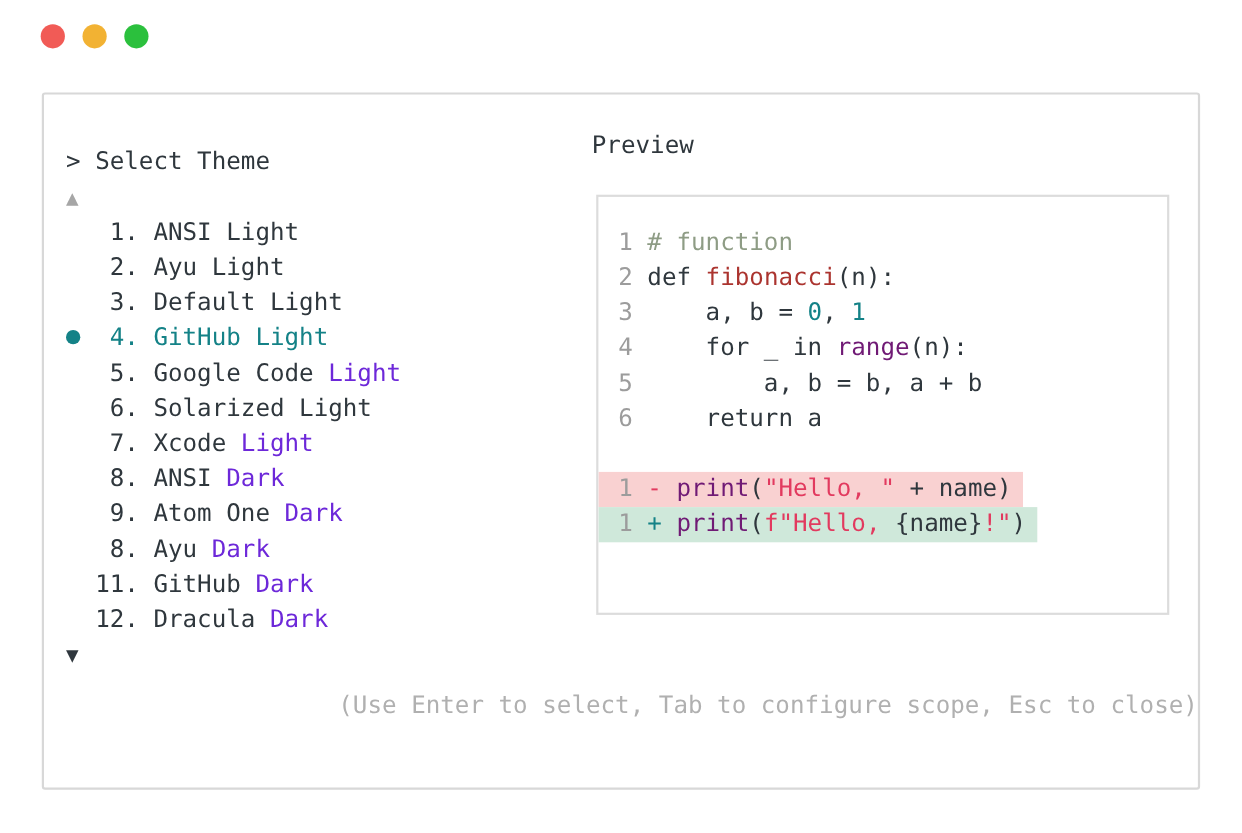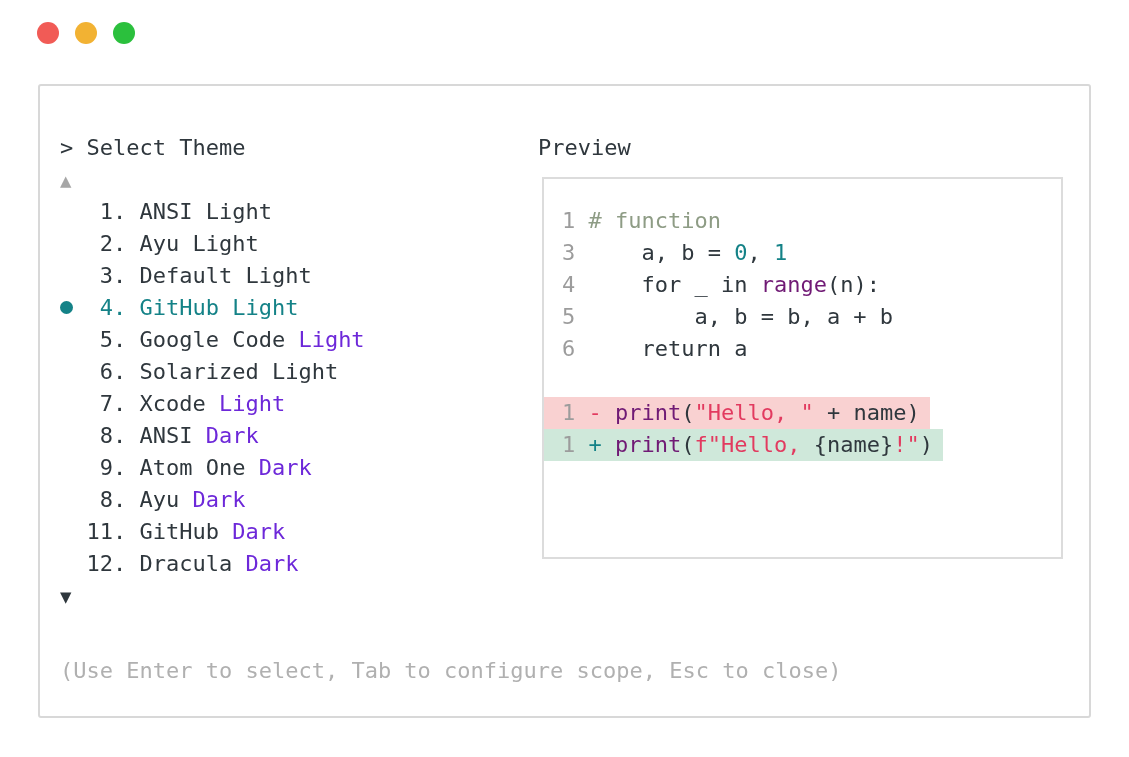--- a/index.html
+++ b/index.html
@@ -25,23 +25,23 @@
   .arrow-down{color:#2f373d;}
 
   .theme-marker{display:inline-block;width:2ch;}
   .dot{display:inline-block;width:13px;height:13px;border-radius:50%;background:#148287;position:relative;top:-1px;}
   .theme-num{display:inline-block;width:3ch;text-align:right;}
   .theme-label{margin-left:1ch;margin-top:12px;}
   .theme-dim{color:#6d28d9;margin-left:1ch;}
   .theme-row.selected .theme-num,
   .theme-row.selected .theme-label{color:#148287;}
 
-  .footer{margin-top:43px;color:#b0b0b0;white-space:pre;}
+  .footer{margin-top:14px;color:#b0b0b0;white-space:pre;text-align:right;}
 
-  .preview-title{position:absolute;left:498px;top:46px;height:32px;line-height:32px;}
+  .preview-title{position:absolute;left:498px;top:31px;height:32px;line-height:32px;}
   .preview-box{
     position:absolute;left:502px;top:91px;width:521px;height:382px;
     box-sizing:border-box;border:2px solid #dcdcdc;background:#fff;
     padding-top:26px;overflow:hidden;
   }
   .code-row{height:32px;line-height:32px;white-space:pre;}
   .line-inner{display:inline-block;padding-left:18px;height:32px;}
   .line-inner.del{background:#f9d1d1;padding-right:10px;}
   .line-inner.add{background:#cfe8da;padding-right:10px;}
   .lnum{display:inline-block;width:1ch;margin-right:1ch;color:#9c9c9c;text-align:right;}
@@ -85,20 +85,21 @@
 
   <div class="row arrow arrow-down">▼</div>
 
   <div class="row footer">(Use Enter to select, Tab to configure scope, Esc to close)</div>
 
   <div class="preview-title">Preview</div>
 
   <div class="preview-box">
     <div>
         <div class="code-row"><span class="line-inner"><span class="lnum">1</span><span class="tok-comment"># function</span></span></div>
+        <div class="code-row"><span class="line-inner"><span class="lnum">2</span><span class="tok-text">def </span><span class="tok-func">fibonacci</span><span class="tok-text">(n):</span></span></div>
         <div class="code-row"><span class="line-inner"><span class="lnum">3</span><span class="tok-text">    a, b = </span><span class="tok-num">0</span><span class="tok-text">, </span><span class="tok-num">1</span></span></div>
         <div class="code-row"><span class="line-inner"><span class="lnum">4</span><span class="tok-text">    for _ in </span><span class="tok-builtin">range</span><span class="tok-text">(n):</span></span></div>
         <div class="code-row"><span class="line-inner"><span class="lnum">5</span><span class="tok-text">        a, b = b, a + b</span></span></div>
         <div class="code-row"><span class="line-inner"><span class="lnum">6</span><span class="tok-text">    return a</span></span></div>
         <div class="code-row"></div>
         <div class="code-row"><span class="line-inner del"><span class="lnum">1</span><span class="tok-string">- </span><span class="tok-builtin">print</span><span class="tok-text">(</span><span class="tok-string">"Hello, "</span><span class="tok-text"> + name)</span></span></div>
         <div class="code-row"><span class="line-inner add"><span class="lnum">1</span><span class="tok-accent">+ </span><span class="tok-builtin">print</span><span class="tok-text">(</span><span class="tok-string">f"Hello, </span><span class="tok-text">{name}</span><span class="tok-string">!"</span><span class="tok-text">)</span></span></div>
       </div>
   </div>
 

